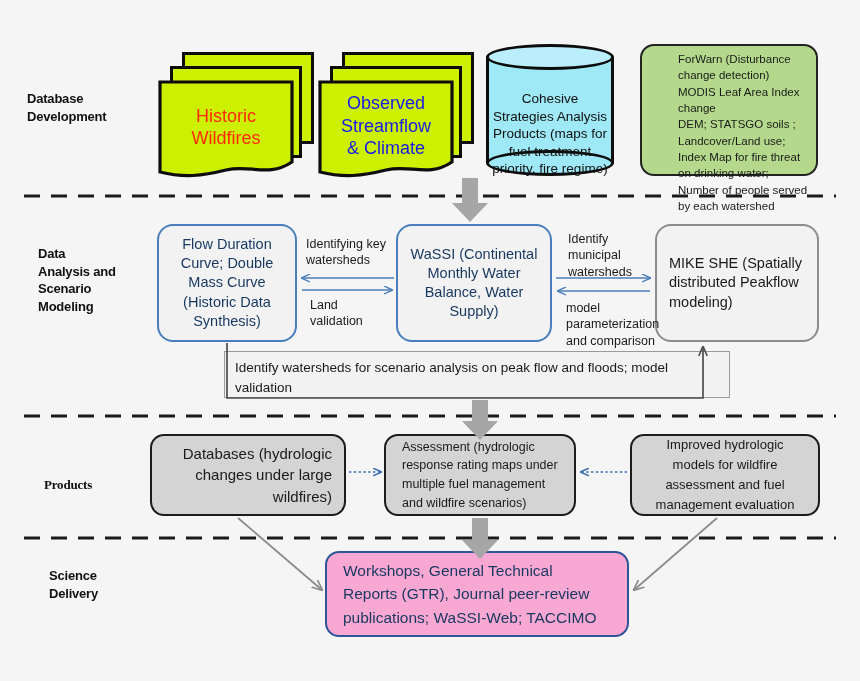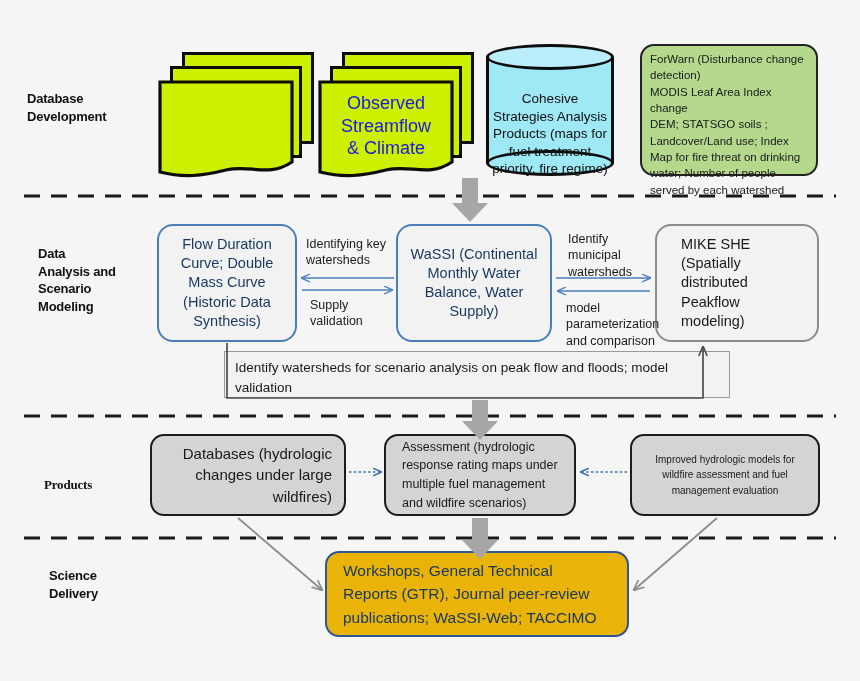--- a/index.html
+++ b/index.html
@@ -83,55 +83,55 @@
   .rbox .txt{width:100%;}
 
   .greenbox{
     background:#b4d98c;
     border:2px solid #232323;
     border-radius:14px;
     padding:5px 8px;
     align-items:flex-start;
   }
   .greenbox .txt{
-    font-size:11.5px;line-height:1.42;color:#1a1a1a;text-align:left;
+    font-size:11.5px;line-height:1.42;color:#1a1a1a;text-align:left;margin-left:28px;
   }
 
   .bluebox{
     background:#f2f2f2;
     border:2px solid #4a7ebb;
     border-radius:16px;
   }
   .bluebox .txt{
     text-align:center;font-size:14.5px;line-height:1.32;color:#17375e;
   }
 
   .graybox-outline{
     background:#f2f2f2;
     border:2px solid #8c8c8c;
     border-radius:16px;
-    padding:0 24px;
+    padding:0 12px;
   }
   .graybox-outline .txt{
     text-align:left;font-size:14.5px;line-height:1.32;color:#1a1a1a;
   }
 
   .productbox{
     background:#d4d4d4;
     border:2.5px solid #1c1c1c;
     border-radius:14px;
     padding:0 12px;
   }
   .productbox .txt{font-size:15px;line-height:1.42;color:#1a1a1a;}
   .productbox.left .txt{text-align:right;}
   .productbox.mid .txt{text-align:left;font-size:12.5px;line-height:1.5;}
-  .productbox.right .txt{text-align:center;font-size:10px;line-height:1.55;}
+  .productbox.right .txt{text-align:center;font-size:13px;line-height:1.55;}
 
   .sciencebox{
-    background:#eab308;
+    background:#f9a8d4;
     border:2.5px solid #2f5597;
     border-radius:14px;
     padding:0 16px;
   }
   .sciencebox .txt{
     text-align:left;font-size:15.5px;line-height:1.5;color:#17375e;
   }
 
   .plainbox{
     position:absolute;
@@ -166,20 +166,22 @@
   <div class="row-label" style="left:49px;top:567px;width:125px;white-space:pre-line;">Science
 Delivery</div>
 
   <div class="docstack" style="left:158px;top:52px;width:160px;height:128px;">
     <div class="page" style="left:24px;top:0px;width:132px;height:92px;"></div>
     <div class="page" style="left:12px;top:14px;width:132px;height:92px;"></div>
     <div class="front" style="left:0px;top:28px;width:136px;height:100px;">
       <svg width="136" height="100" viewBox="0 0 136 100" style="position:absolute;left:0;top:0;">
         <path d="M2,2 H134 V82 C110,98 92,84 68,90 C44,96 26,98 2,92 Z" fill="#ccf000" stroke="#0d0d0d" stroke-width="3.2"></path>
       </svg>
+      <div class="txt" style="color:#ff2a00;font-weight:500;white-space:pre-line;margin-top:-6px;">Historic
+Wildfires</div>
     </div>
   </div>
 
   <div class="docstack" style="left:318px;top:52px;width:160px;height:128px;">
     <div class="page" style="left:24px;top:0px;width:132px;height:92px;"></div>
     <div class="page" style="left:12px;top:14px;width:132px;height:92px;"></div>
     <div class="front" style="left:0px;top:28px;width:136px;height:100px;">
       <svg width="136" height="100" viewBox="0 0 136 100" style="position:absolute;left:0;top:0;">
         <path d="M2,2 H134 V82 C110,98 92,84 68,90 C44,96 26,98 2,92 Z" fill="#ccf000" stroke="#0d0d0d" stroke-width="3.2"></path>
       </svg>
@@ -209,21 +211,21 @@
 
   <div class="rbox bluebox" style="left:396px;top:224px;width:156px;height:118px;padding:0 8px;">
     <div class="txt">WaSSI (Continental Monthly Water Balance, Water Supply)</div>
   </div>
 
   <div class="rbox graybox-outline" style="left:655px;top:224px;width:164px;height:118px;">
     <div class="txt">MIKE SHE (Spatially distributed Peakflow modeling)</div>
   </div>
 
   <div class="edgelabel" style="left:306px;top:236px;width:84px;">Identifying key watersheds</div>
-  <div class="edgelabel" style="left:310px;top:297px;width:80px;">Supply validation</div>
+  <div class="edgelabel" style="left:310px;top:297px;width:80px;">Land validation</div>
   <div class="edgelabel" style="left:568px;top:231px;width:82px;">Identify municipal watersheds</div>
   <div class="edgelabel" style="left:566px;top:300px;width:92px;">model parameterization and comparison</div>
 
   <div class="plainbox" style="left:224px;top:351px;width:506px;height:47px;">
     <div class="txt">Identify watersheds  for scenario analysis on peak flow and floods; model validation</div>
   </div>
 
   <div class="rbox productbox left" style="left:150px;top:434px;width:196px;height:82px;">
     <div class="txt">Databases (hydrologic changes under large wildfires)</div>
   </div>

